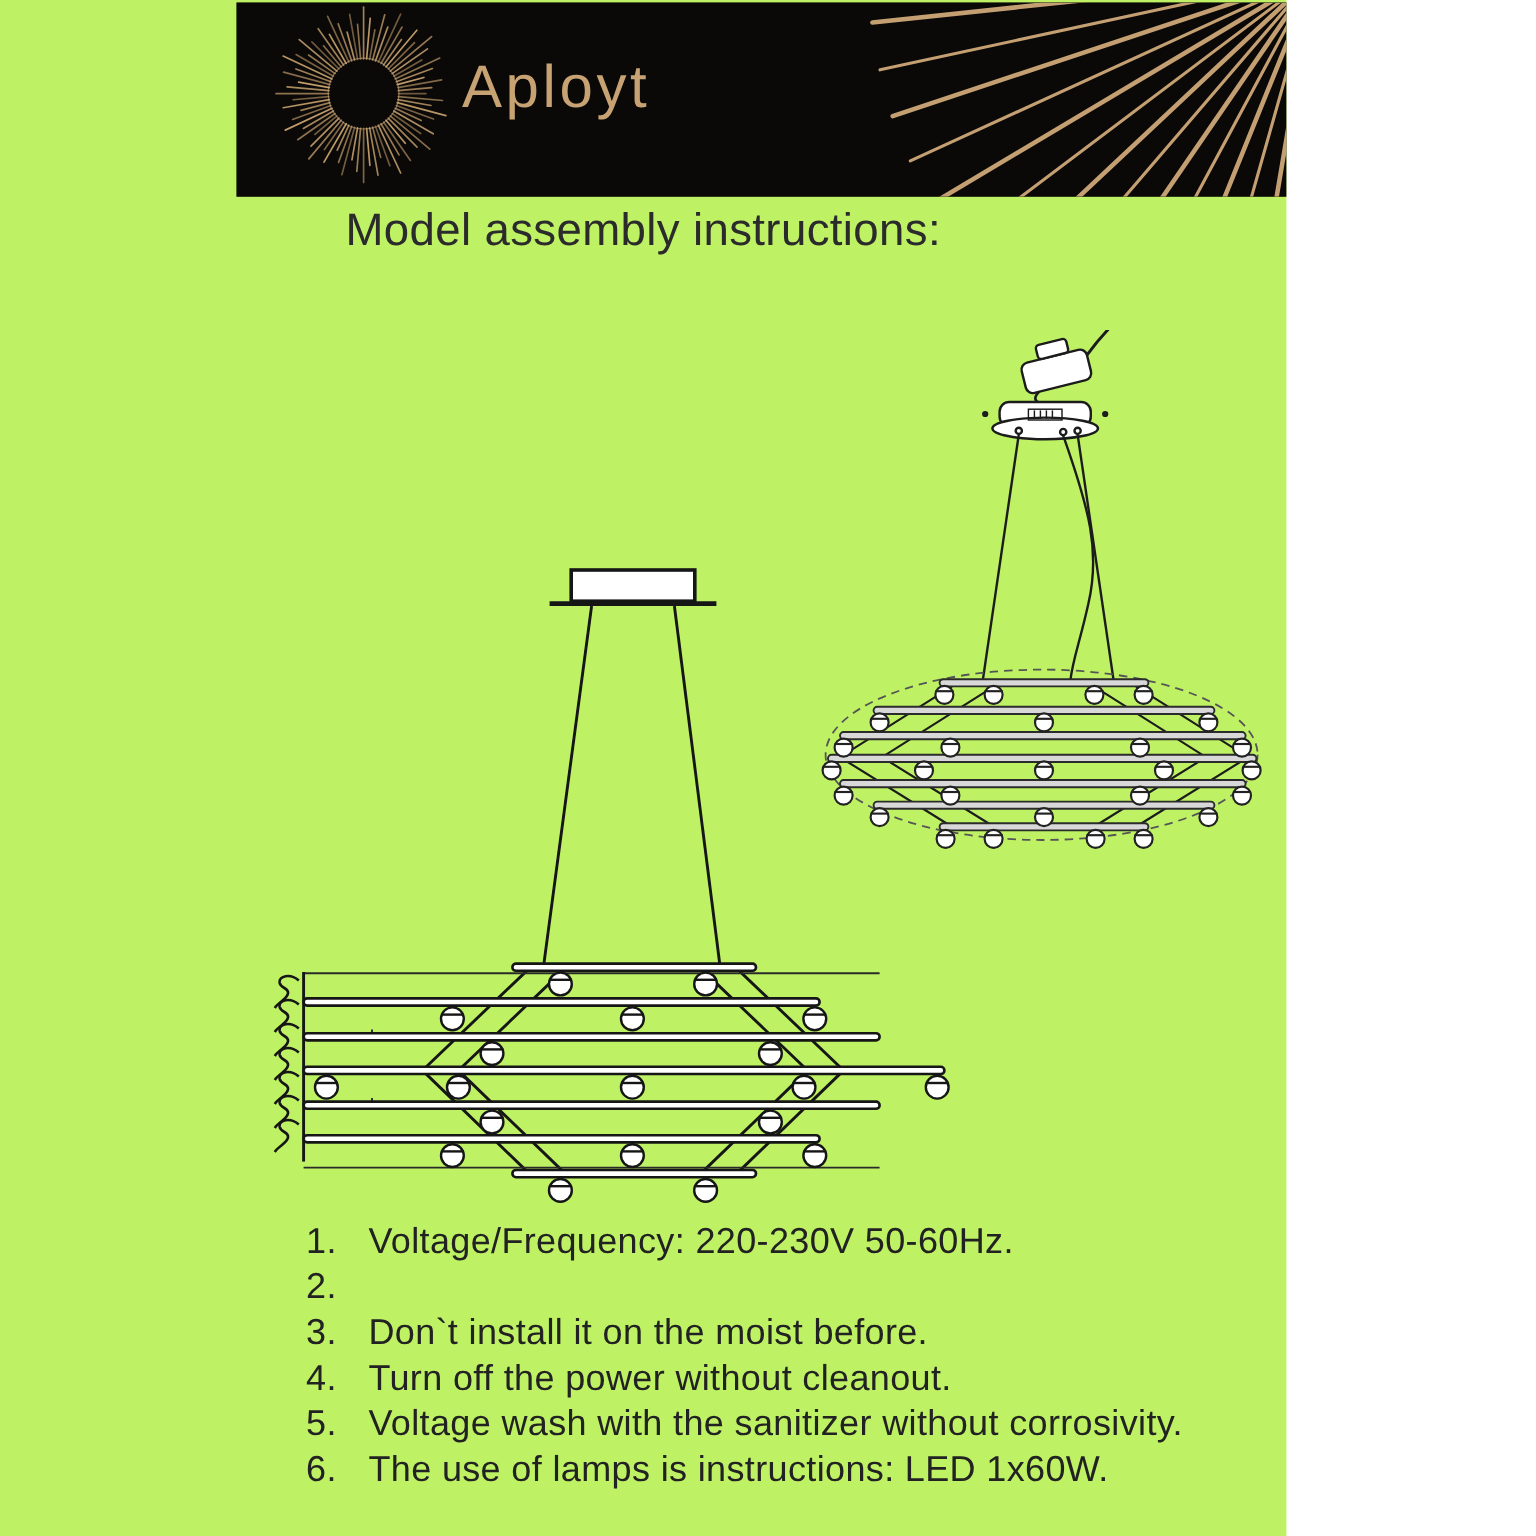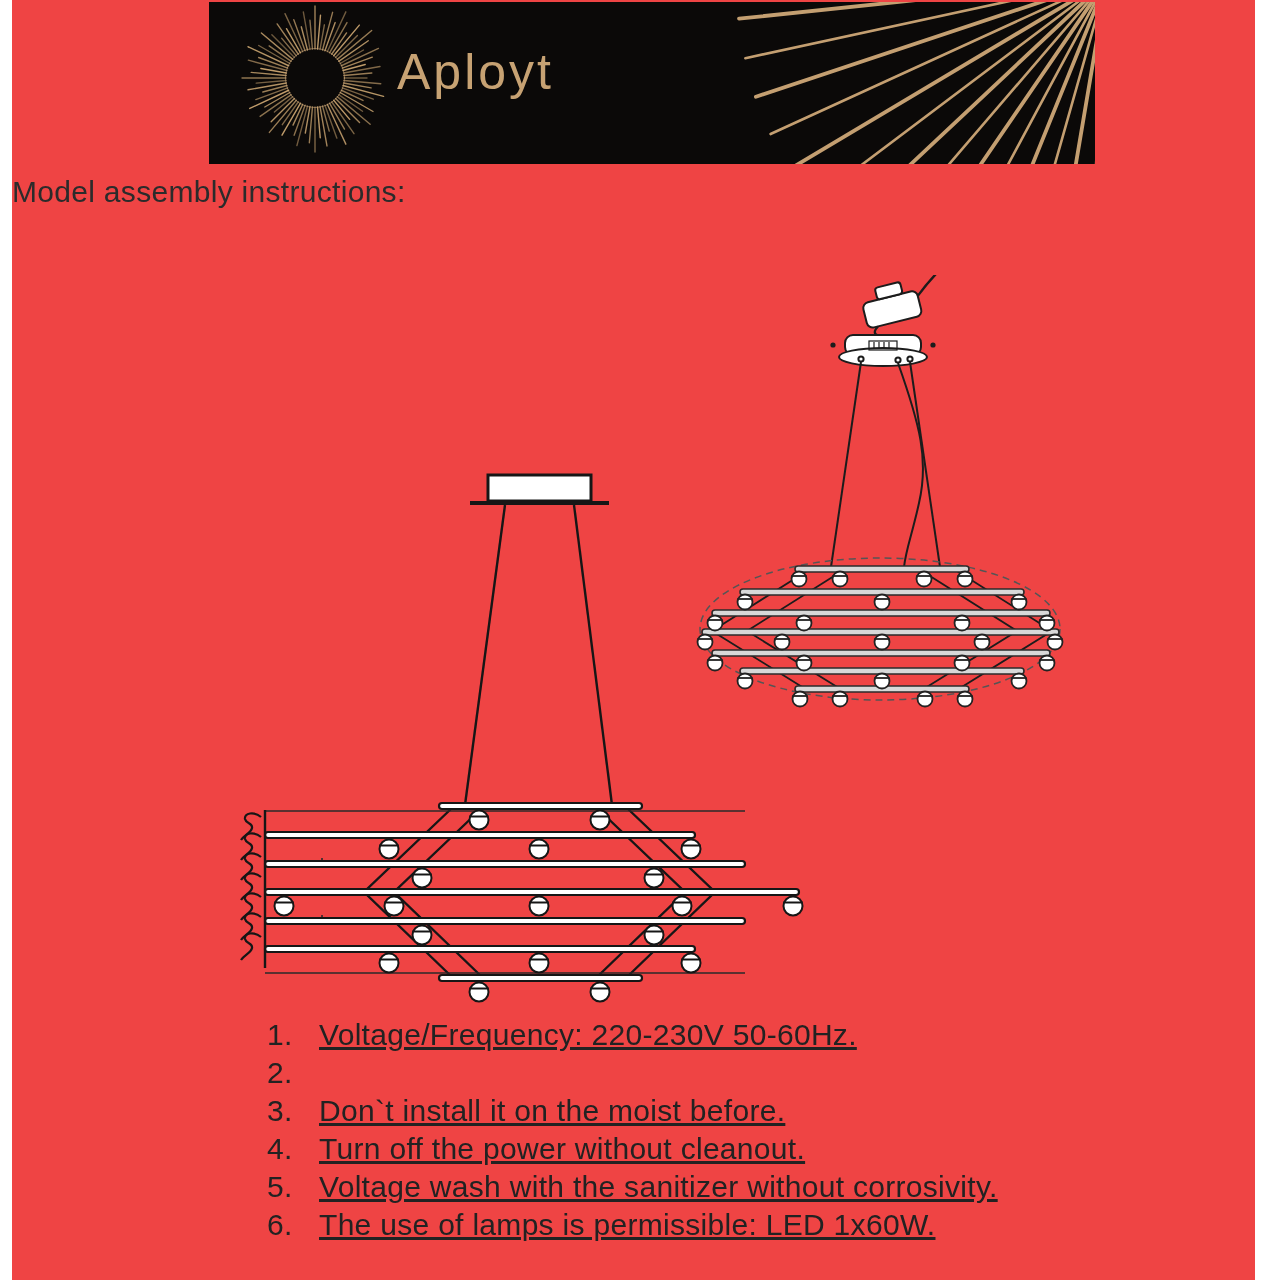--- a/index.html
+++ b/index.html
@@ -1,36 +1,36 @@
 <!DOCTYPE html>
 <html><head>
 <meta charset="utf-8">
 <style>
   html,body{margin:0;padding:0;background:#fff;}
-  .page{position:relative;width:1243px;height:1280px;background:#ef4444;overflow:hidden;
-        font-family:"Liberation Sans", sans-serif;margin-left:12px;}
+  .page{position:relative;width:1072px;height:1280px;background:#bef264;overflow:hidden;
+        font-family:"Liberation Sans", sans-serif;}
   .abs{position:absolute;}
 
   
   .header{position:absolute;left:197px;top:2px;width:886px;height:162px;
           background:#0b0908;overflow:hidden;}
   .header svg{position:absolute;left:0;top:0;}
   .wordmark{position:absolute;left:188px;top:40px;font-size:50px;font-weight:400;
             letter-spacing:3px;color:#c7a273;line-height:60px;}
 
   
-  .title{position:absolute;left:0;top:174px;width:100%;text-align:left;
-         color:#2b2b2b;font-size:30px;line-height:36px;letter-spacing:0.3px;}
+  .title{position:absolute;left:0;top:174px;width:100%;text-align:center;
+         color:#2b2b2b;font-size:38px;line-height:36px;letter-spacing:0.3px;}
 
   
   .instructions{position:absolute;left:255px;top:1018px;width:860px;margin:0;padding:0;
                 list-style:none;color:#222;font-size:30px;letter-spacing:0.3px;}
   .instructions li{display:flex;align-items:flex-start;height:38px;}
   .instructions .num{width:52px;flex:0 0 52px;}
-  .instructions .txt{flex:1;white-space:nowrap;text-decoration:underline;}
+  .instructions .txt{flex:1;white-space:nowrap;}
 </style>
 </head>
 <body>
 
 <div class="page">
 
   <div class="header">
     <svg width="886" height="162" viewBox="0 0 886 162">
       <g id="starburst" transform="translate(106,76)" stroke="#cda772" stroke-linecap="round" fill="none">
         <circle r="29.5" stroke="#d9b184" stroke-width="1" stroke-opacity="0.55"></circle>
@@ -298,17 +298,17 @@
       <li>
         <span class="num">4.</span>
         <span class="txt">Turn off the power without cleanout.</span>
       </li>
       <li>
         <span class="num">5.</span>
         <span class="txt">Voltage wash with the sanitizer without corrosivity.</span>
       </li>
       <li>
         <span class="num">6.</span>
-        <span class="txt">The use of lamps is permissible: LED 1x60W.</span>
+        <span class="txt">The use of lamps is instructions: LED 1x60W.</span>
       </li>
     </ol>
 
 </div>
 
 </body></html>

